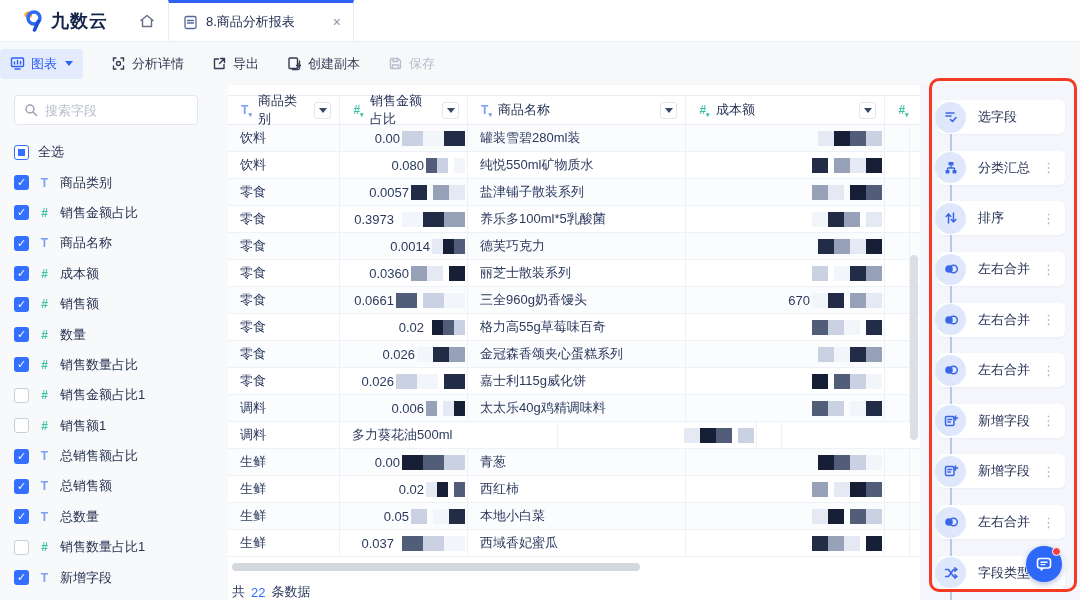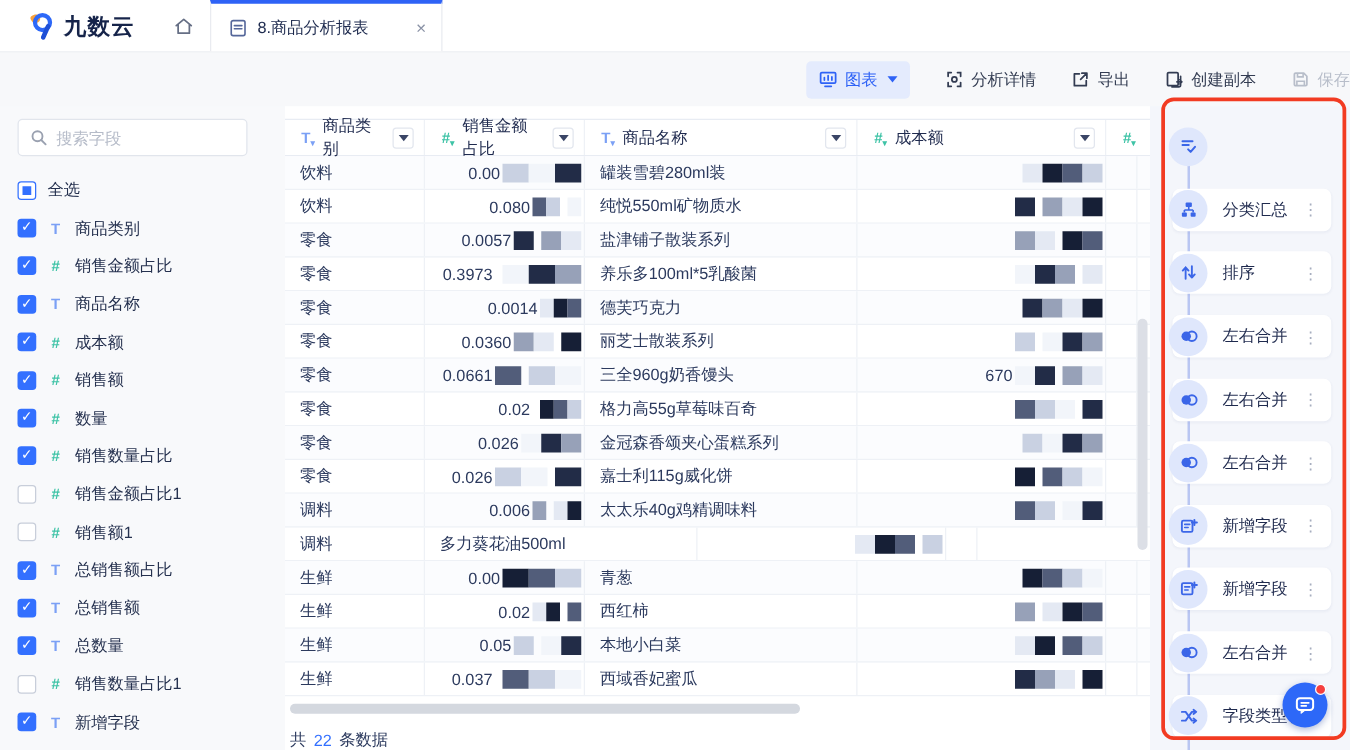--- a/index.html
+++ b/index.html
@@ -13,21 +13,21 @@
   .home-btn { display:flex; align-items:center; padding:0 12px; cursor:pointer; }
   .tab { width:186px; display:flex; align-items:center; gap:8px; background:#fff; border-left:1px solid #e9ebf0; border-right:1px solid #e9ebf0; border-top:3px solid #2e62f6; padding:0 10px 0 14px; position:relative; }
   .tab-title { font-size:13px; color:#1d2a4e; flex:1; white-space:nowrap; overflow:hidden; }
   .tab-close { color:#8a92a6; font-size:14px; cursor:pointer; padding:0 2px; }
   .topbar-right { margin-left:auto; display:flex; align-items:center; gap:18px; padding-right:20px; }
   .user-btn { display:flex; align-items:center; gap:14px; background:#f2f4f7; border-radius:4px; padding:6px 12px; font-size:13px; color:#16244a; cursor:pointer; }
   .caret-down { width:0; height:0; border-left:4px solid transparent; border-right:4px solid transparent; border-top:5px solid #16244a; }
   .top-icon { display:flex; align-items:center; cursor:pointer; }
 
   
-  .toolbar { height:43px; background:#f7f8fa; display:flex; align-items:center; justify-content:flex-end; gap:28px; }
+  .toolbar { height:43px; background:#f7f8fa; display:flex; align-items:center; gap:28px; }
   .tool-item { display:flex; align-items:center; gap:6px; font-size:13px; color:#333c52; cursor:pointer; }
   .chart-btn { background:#e4ebfd; color:#2e62f6; border-radius:4px; padding:6px 10px; }
   .chart-btn .caret-down { border-top-color:#2e62f6; margin-left:2px; }
   .tool-item.disabled { color:#b8beca; cursor:default; }
 
   
   .main { display:flex; height:515px; position:relative; }
 
   
   .sidebar { width:228px; background:#f8f9fb; padding:10px 14px 0 14px; overflow:hidden; }
@@ -610,20 +610,23 @@
       <span class="cnt">22</span>
       <span>条数据</span>
     </div>
     <div class="vscroll"></div>
   </div>
 
   <div class="rpanel">
     <div class="flow-line"></div>
     <div id="steps">
         <div class="step">
+          <div class="step-card">
+            <span class="step-label">选字段</span>
+          </div>
           <span class="step-circle">
             <svg width="16" height="16" viewBox="0 0 16 16">
               <path d="M3 4 H11 M3 7 H8" stroke="#3b66e8" stroke-width="1.6" stroke-linecap="round"></path>
               <path d="M7.5 10.5 L9.5 12.5 L13 8.5" fill="none" stroke="#3b66e8" stroke-width="1.6" stroke-linecap="round" stroke-linejoin="round"></path>
             </svg>
           </span>
         </div>
         <div class="step">
           <div class="step-card">
             <span class="step-label">分类汇总</span>

